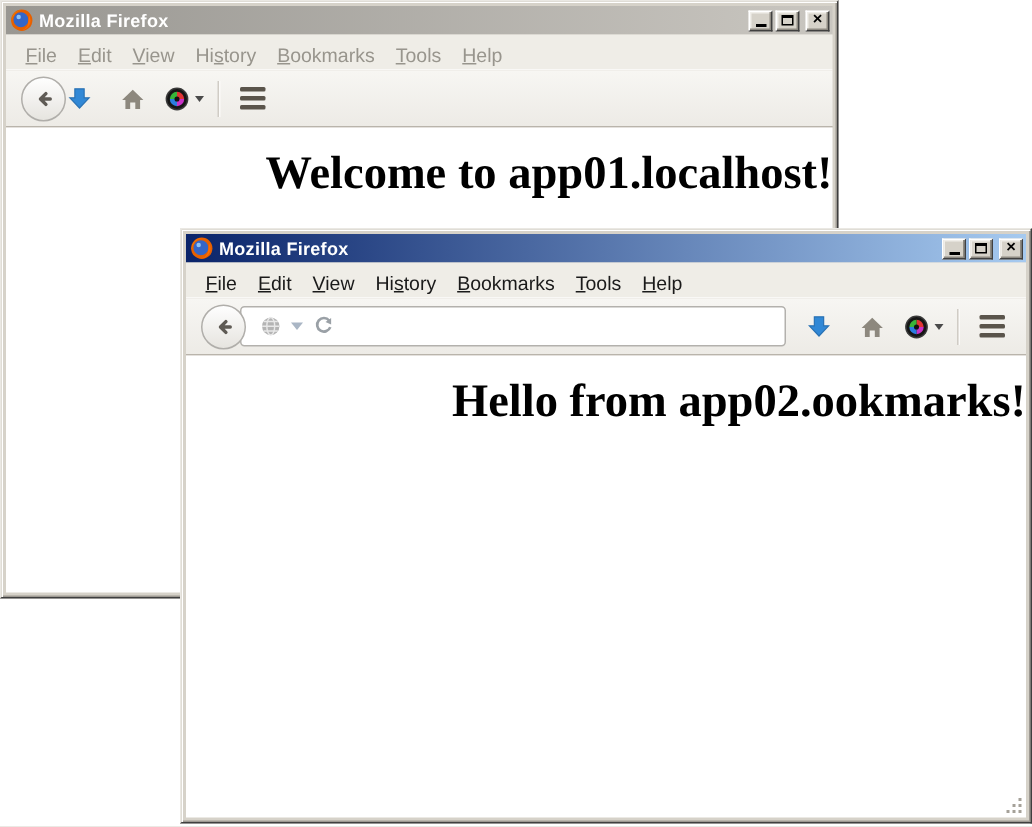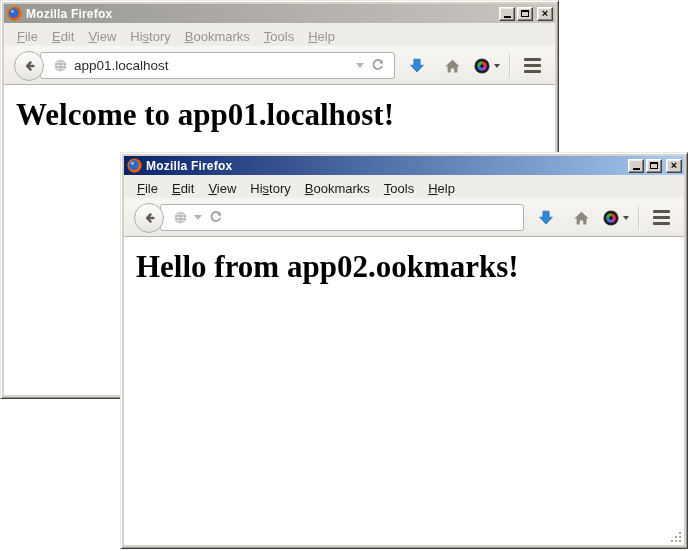--- a/index.html
+++ b/index.html
@@ -92,20 +92,21 @@
   .hamburger { display:flex; flex-direction:column; gap:3px; }
   .hamburger span { width:17px; height:3px; background:#5a544b; border-radius:1px; }
 
   
   .content { flex:1 1 auto; background:#ffffff; position:relative; overflow:hidden; }
   .content h1 {
     margin:12px 0 0 12px;
     font-family:"Liberation Serif", serif;
     font-size:31px; font-weight:bold; color:#000; line-height:1.15;
     white-space:nowrap;
+    text-align:right;
   }
   .resize-grip { position:absolute; right:1px; bottom:1px; }
 
   u { text-decoration:underline; }
 </style>
 </head>
 <body>
 
 <svg width="0" height="0" style="position:absolute">
   <defs>
@@ -193,30 +194,20 @@
     <span class="menu-item"><u>B</u>ookmarks</span>
     <span class="menu-item"><u>T</u>ools</span>
     <span class="menu-item"><u>H</u>elp</span>
   </div>
   <div class="toolbar">
     <div class="back-btn">
         <svg width="16" height="16" viewBox="0 0 16 16">
           <use href="#backarrow"></use>
         </svg>
       </div>
-    <div class="urlbar">
-      <svg width="15" height="15" viewBox="0 0 16 16">
-          <use href="#globe"></use>
-        </svg>
-      <input readonly="" value="app01.localhost" style="">
-      <span class="url-drop"></span>
-      <svg width="15" height="15" viewBox="0 0 16 16">
-          <use href="#reload"></use>
-        </svg>
-    </div>
     <div class="tb-icon">
         <svg width="18" height="17" viewBox="0 0 18 17">
           <use href="#downarrow"></use>
         </svg>
       </div>
     <div class="tb-icon">
         <svg width="17" height="16" viewBox="0 0 17 16">
           <use href="#house"></use>
         </svg>
       </div>

